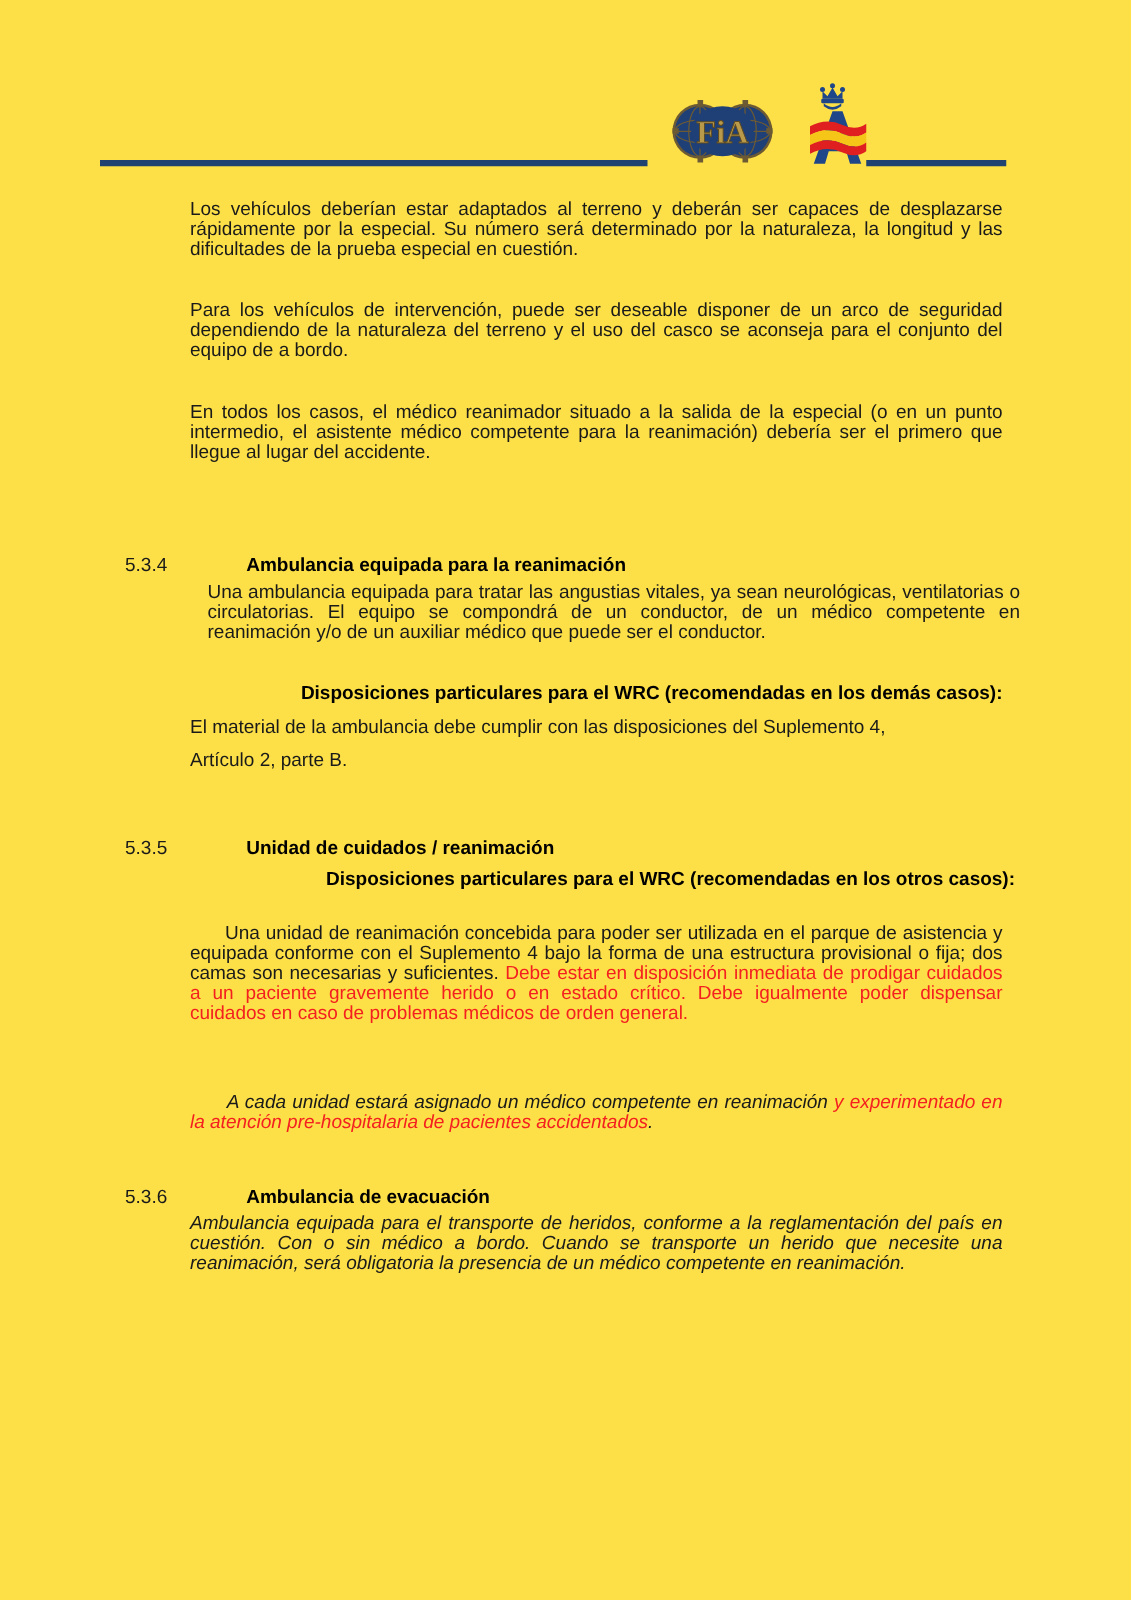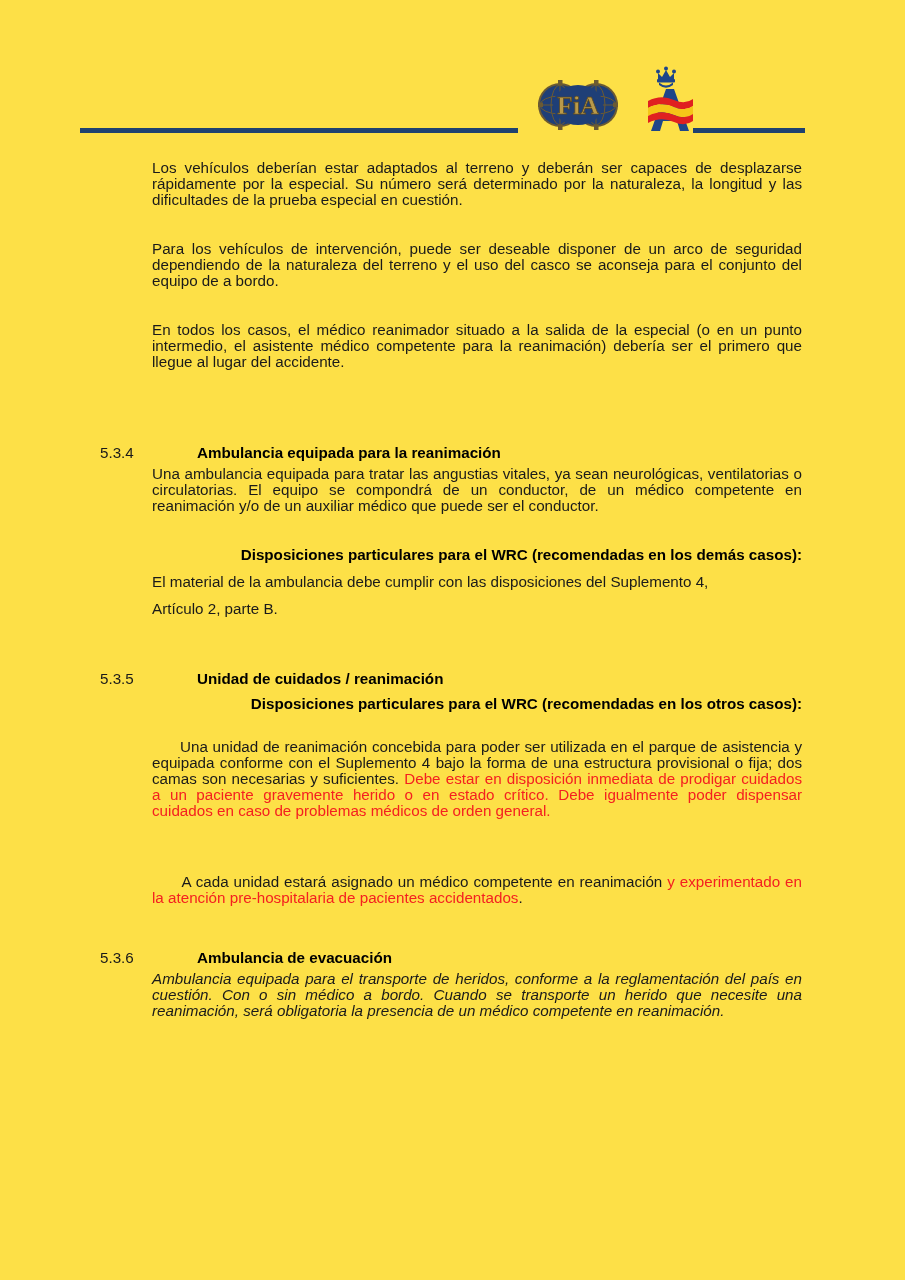--- a/index.html
+++ b/index.html
@@ -193,39 +193,39 @@
     <div class="para justify" style="top:160px;">Los vehículos deberían estar adaptados al terreno y deberán ser capaces de desplazarse rápidamente por la especial. Su número será determinado por la naturaleza, la longitud y las dificultades de la prueba especial en cuestión.</div>
 
     <div class="para justify" style="top:241px;">Para los vehículos de intervención, puede ser deseable disponer de un arco de seguridad dependiendo de la naturaleza del terreno y el uso del casco se aconseja para el conjunto del equipo de a bordo.</div>
 
     <div class="para justify" style="top:322px;">En todos los casos, el médico reanimador situado a la salida de la especial (o en un punto intermedio, el asistente médico competente para la reanimación) debería ser el primero que llegue al lugar del accidente.</div>
 
     <div class="section-head" style="top:439px;">
       <span class="num">5.3.4</span><span class="title">Ambulancia equipada para la reanimación</span>
     </div>
 
-    <div class="para justify" style="top:466px;">Una ambulancia equipada para tratar las angustias vitales, ya sean neurológicas, ventilatorias o circulatorias. El equipo se compondrá de un conductor, de un médico competente en reanimación y/o de un auxiliar médico que puede ser el conductor.</div>
+    <div class="para justify" style="top:466px;margin-left:14px;">Una ambulancia equipada para tratar las angustias vitales, ya sean neurológicas, ventilatorias o circulatorias. El equipo se compondrá de un conductor, de un médico competente en reanimación y/o de un auxiliar médico que puede ser el conductor.</div>
 
     <div class="para bold" style="top:547px;">Disposiciones particulares para el WRC (recomendadas en los demás casos):</div>
 
     <div class="para" style="top:574px;">El material de la ambulancia debe cumplir con las disposiciones del Suplemento 4,</div>
 
     <div class="para" style="top:601px;">Artículo 2, parte B.</div>
 
     <div class="section-head" style="top:665px;">
       <span class="num">5.3.5</span><span class="title">Unidad de cuidados / reanimación</span>
     </div>
 
-    <div class="para bold" style="top:696px;">Disposiciones particulares para el WRC (recomendadas en los otros casos):</div>
+    <div class="para bold" style="top:696px;margin-left:10px;">Disposiciones particulares para el WRC (recomendadas en los otros casos):</div>
 
     <div class="para justify" style="top:723px;">
       <span class="blk">Una unidad de reanimación concebida para poder ser utilizada en el parque de asistencia y equipada conforme con el Suplemento 4 bajo la forma de una estructura provisional o fija; dos camas son necesarias y suficientes. </span><span class="red">Debe estar en disposición inmediata de prodigar cuidados a un paciente gravemente herido o en estado crítico. Debe igualmente poder dispensar cuidados en caso de problemas médicos de orden general.</span>
     </div>
 
-    <div class="para justify" style="top:858px;">
+    <div class="para justify" style="top:858px;font-style:italic;">
       <span class="blk">A cada unidad estará asignado un médico competente en reanimación </span><span class="red">y experimentado en la atención pre-hospitalaria de pacientes accidentados</span><span class="blk">.</span>
     </div>
 
     <div class="section-head" style="top:944px;">
       <span class="num">5.3.6</span><span class="title">Ambulancia de evacuación</span>
     </div>
 
     <div class="para justify" style="top:971px;font-style:italic;">Ambulancia equipada para el transporte de heridos, conforme a la reglamentación del país en cuestión. Con o sin médico a bordo. Cuando se transporte un herido que necesite una reanimación, será obligatoria la presencia de un médico competente en reanimación.</div>
 
   </div>

